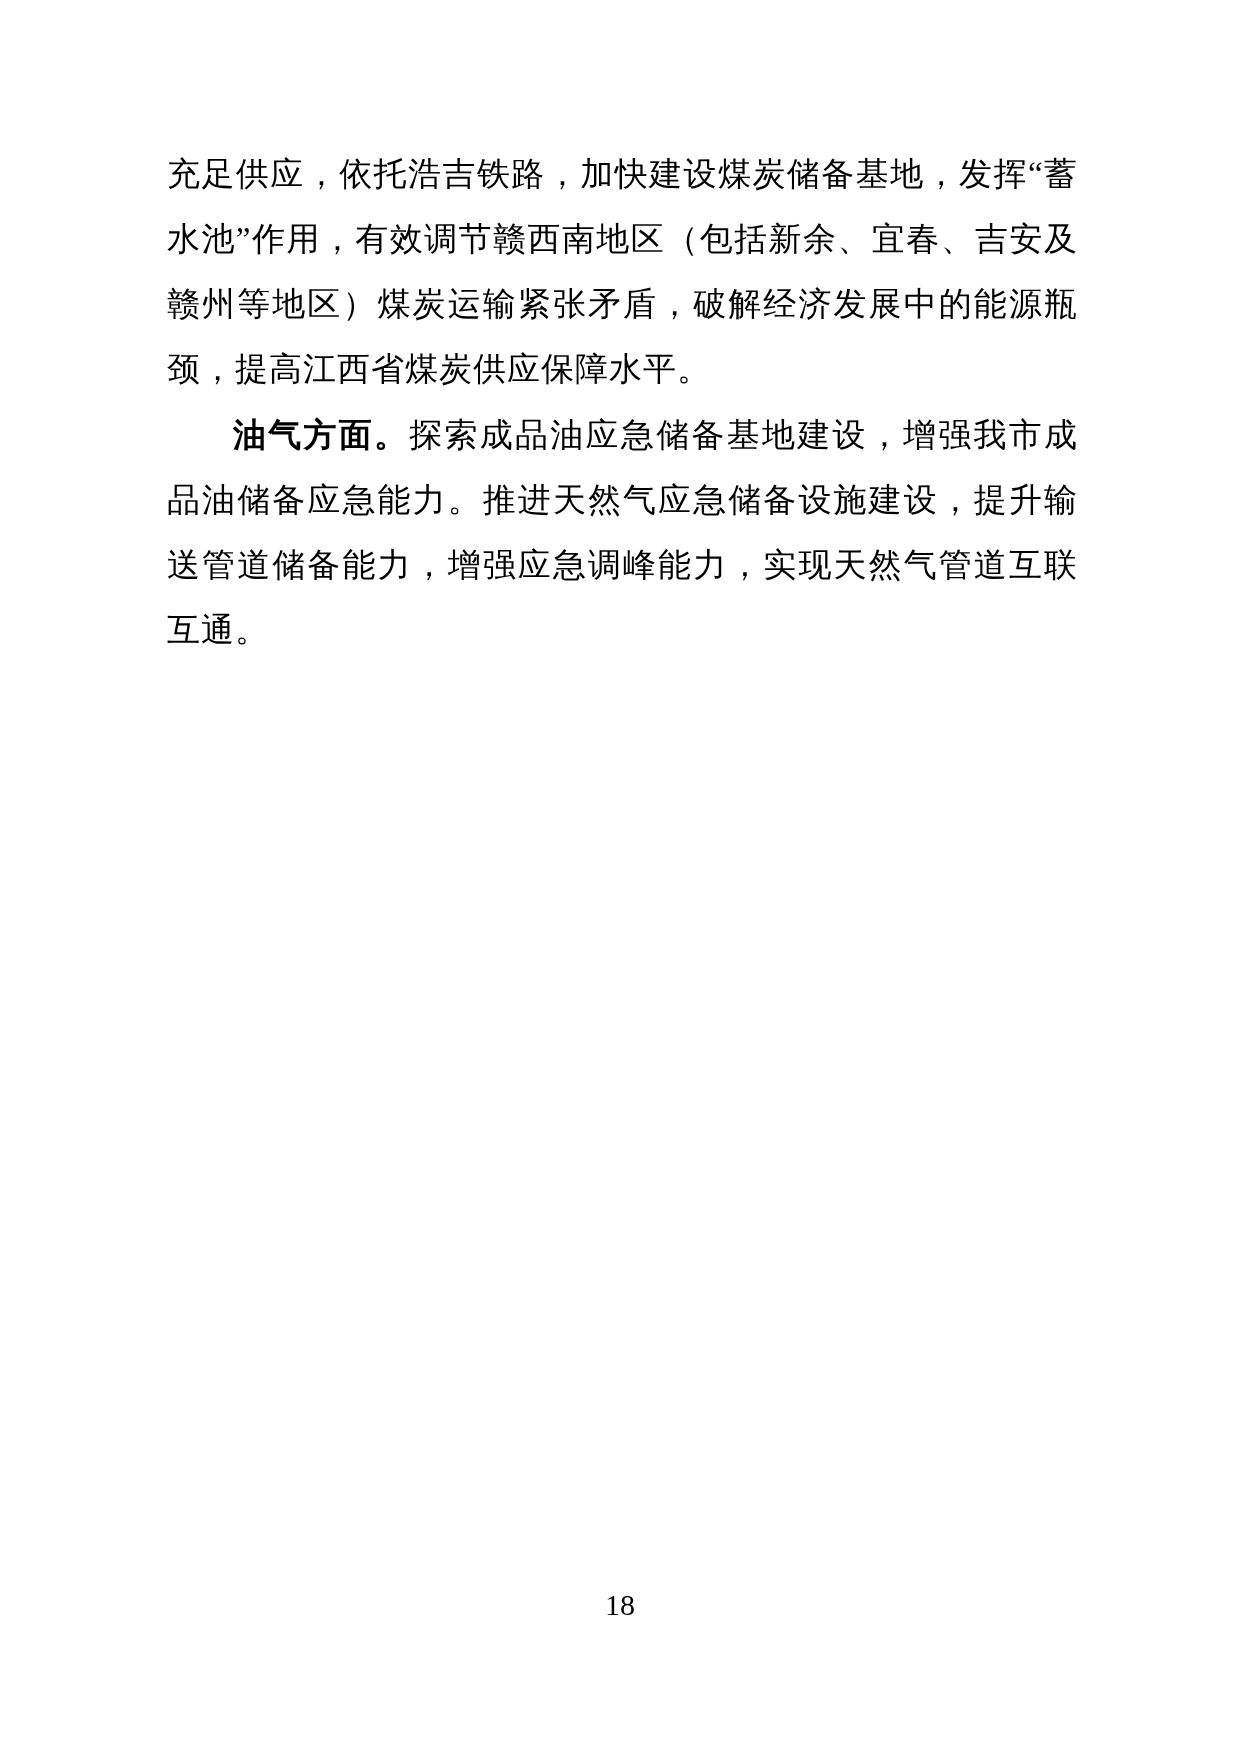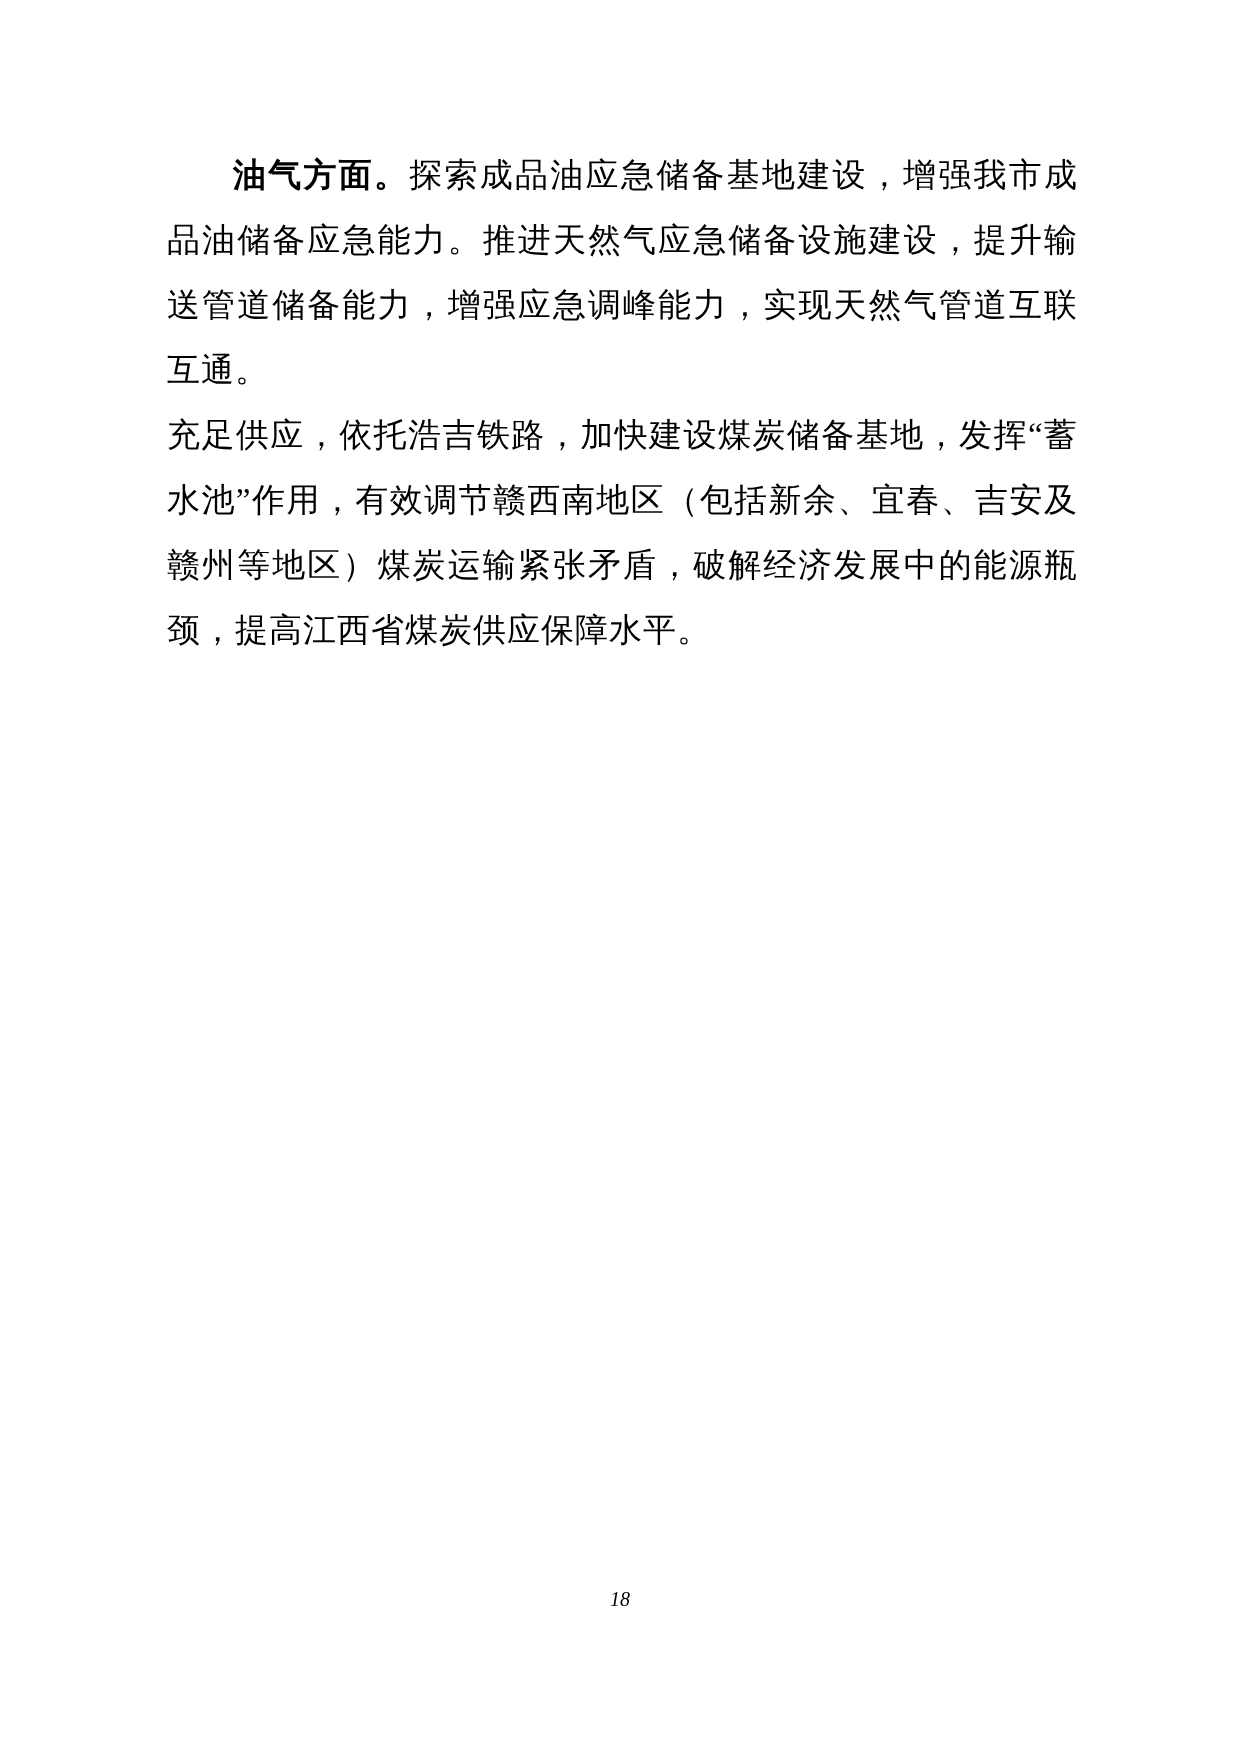--- a/index.html
+++ b/index.html
@@ -38,30 +38,29 @@
     font-weight: bold;
   }
   .page-footer {
     position: absolute;
     left: 0;
     top: 1588px;
     width: 100%;
     text-align: center;
   }
   .page-number {
-    font-size: 20px;
+    font-size: 30px;
     color: #000000;
     font-family: "Liberation Serif", "DejaVu Serif", serif;
-    font-style: italic;
   }
 </style>
 </head>
 <body>
 
 <div class="doc-page">
   <div class="doc-body" id="doc-body">
+      <p class="para"><span class="run-normal">充足供应，依托浩吉铁路，加快建设煤炭储备基地，发挥“蓄水池”作用，有效调节赣西南地区（包括新余、宜春、吉安及赣州等地区）煤炭运输紧张矛盾，破解经济发展中的能源瓶颈，提高江西省煤炭供应保障水平。</span></p>
       <p class="para indent"><span class="run-bold">油气方面。</span><span class="run-normal">探索成品油应急储备基地建设，增强我市成品油储备应急能力。推进天然气应急储备设施建设，提升输送管道储备能力，增强应急调峰能力，实现天然气管道互联互通。</span></p>
-      <p class="para"><span class="run-normal">充足供应，依托浩吉铁路，加快建设煤炭储备基地，发挥“蓄水池”作用，有效调节赣西南地区（包括新余、宜春、吉安及赣州等地区）煤炭运输紧张矛盾，破解经济发展中的能源瓶颈，提高江西省煤炭供应保障水平。</span></p>
     </div>
   <div class="page-footer">
     <span class="page-number">18</span>
   </div>
 </div>
 
 </body></html>

